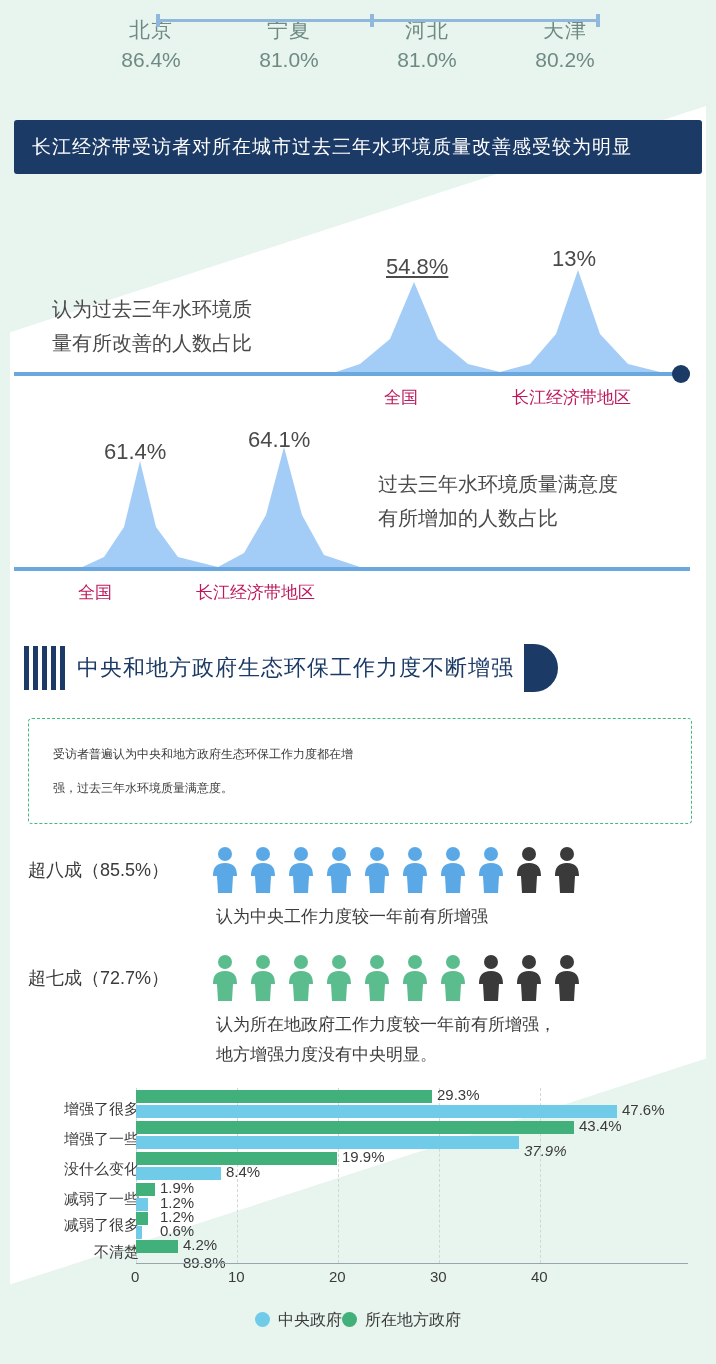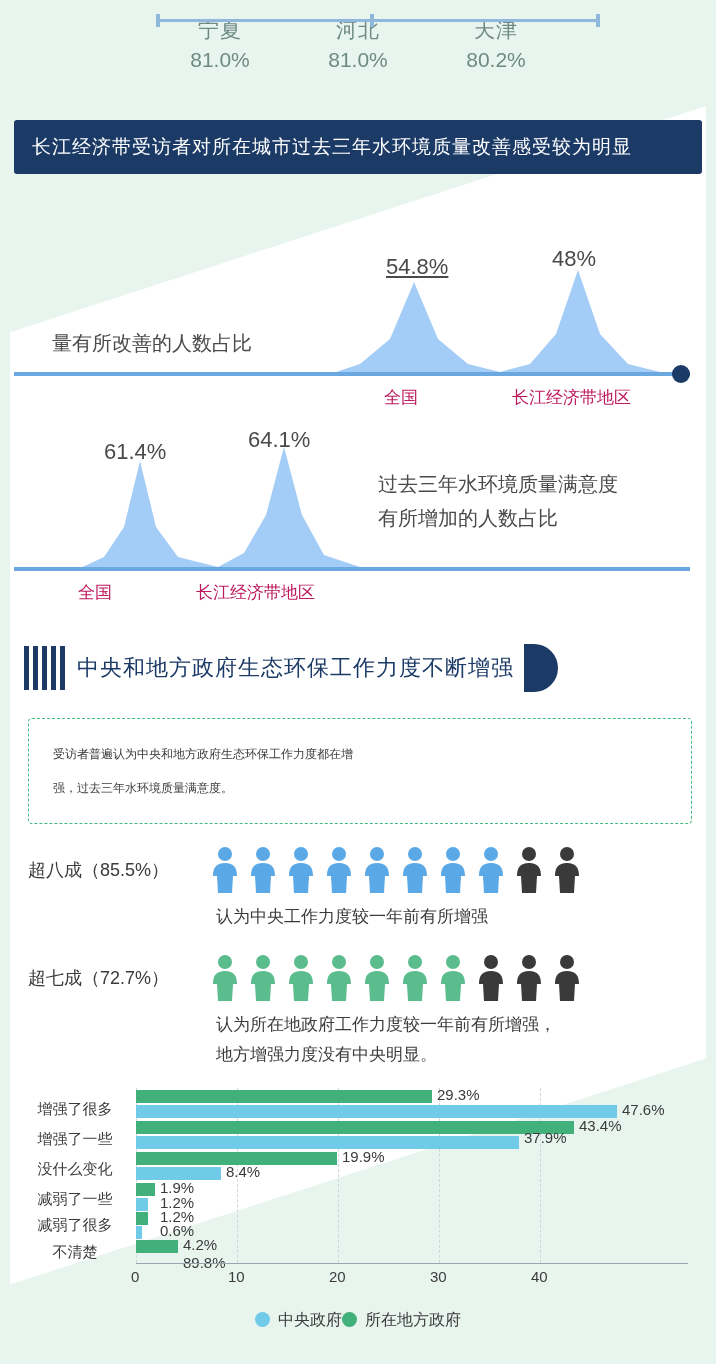--- a/index.html
+++ b/index.html
@@ -105,21 +105,21 @@
     font-size:18px;color:#3b3b3b;width:180px;text-align:left;
   }
   .people-icons{display:flex;gap:4px;}
   .people-caption{
     font-size:17px;color:#3b3b3b;margin:8px 0 0 216px;line-height:30px;
   }
 
   
   .barchart{position:relative;margin:18px 0 0 0;height:210px;}
   .bc-cat{
-    position:absolute;left:20px;font-size:15px;color:#3b3b3b;text-align:center;width:110px;
+    position:absolute;left:29px;font-size:15px;color:#3b3b3b;text-align:right;width:110px;
   }
   .bc-bar{position:absolute;height:13px;border-radius:0;}
   .bc-val{position:absolute;font-size:15px;color:#3b3b3b;}
   .bc-grid{position:absolute;top:0;width:1px;border-left:1px dashed #cfd6dc;}
   .bc-axis{position:absolute;left:136px;right:28px;height:1px;background:#9aa4ad;}
   .bc-xt{position:absolute;font-size:15px;color:#3b3b3b;}
   .legend{
     display:flex;justify-content:center;margin-top:12px;font-size:16px;color:#3b3b3b;
     align-items:center;
   }
@@ -136,20 +136,24 @@
 <div class="content">
 
   <div style="position:relative;height:106px;">
     <div class="prov-axis">
       <div class="line"></div>
       <div class="tick" style="left:0;"></div>
       <div class="tick" style="left:214px;"></div>
       <div class="tick" style="left:440px;"></div>
     </div>
     <div class="province-row">
+      <div class="prov">
+        <div class="pname">北京</div>
+        <div class="pval">86.4%</div>
+      </div>
       <div class="prov">
         <div class="pname">宁夏</div>
         <div class="pval">81.0%</div>
       </div>
       <div class="prov">
         <div class="pname">河北</div>
         <div class="pval">81.0%</div>
       </div>
       <div class="prov">
         <div class="pname">天津</div>
@@ -160,24 +164,25 @@
 
   <div class="banner">长江经济带受访者对所在城市过去三年水环境质量改善感受较为明显</div>
 
   <div class="spike-block">
     <svg class="spike-svg" width="716" height="245">
       <path d="M 14 200 L 330 200 L 360 190 L 390 165 L 414 108 L 438 165 L 468 190 L 500 198 L 530 190 L 556 160 L 578 96 L 600 160 L 628 190 L 660 198 L 690 200 L 690 200 L 14 200 Z" fill="#93c4f5" opacity="0.85"></path>
     </svg>
     <div class="axis-line" style="left:14px;top:198px;width:676px;"></div>
     <div class="end-dot" style="left:672px;top:191px;"></div>
 
+    <div class="spike-label" style="left:52px;top:118px;">认为过去三年水环境质</div>
     <div class="spike-label" style="left:52px;top:152px;">量有所改善的人数占比</div>
 
     <div class="spike-val" style="left:386px;top:80px;text-decoration:underline;">54.8%</div>
-    <div class="spike-val" style="left:552px;top:72px;">48%</div>
+    <div class="spike-val" style="left:552px;top:72px;">13%</div>
 
     <div class="spike-cat" style="left:384px;top:212px;">全国</div>
     <div class="spike-cat" style="left:512px;top:212px;">长江经济带地区</div>
   </div>
 
   <div class="spike-block second">
     <svg class="spike-svg" width="716" height="215">
       <path d="M 14 150 L 78 150 L 104 138 L 124 108 L 140 42 L 156 108 L 178 138 L 218 148 L 244 134 L 266 96 L 284 28 L 302 96 L 324 136 L 360 148 L 690 150 L 14 150 Z" fill="#93c4f5" opacity="0.85"></path>
     </svg>
     <div class="axis-line" style="left:14px;top:148px;width:676px;"></div>
@@ -320,21 +325,21 @@
     <div class="bc-cat" style="top:155px;">不清楚</div>
 
     <div class="bc-bar" style="left:136px;top:2px;width:296px;background:#41b07a;"></div>
     <div class="bc-val" style="left:437px;top:-2px;">29.3%</div>
     <div class="bc-bar" style="left:136px;top:17px;width:481px;background:#6fcbe8;"></div>
     <div class="bc-val" style="left:622px;top:13px;">47.6%</div>
 
     <div class="bc-bar" style="left:136px;top:33px;width:438px;background:#41b07a;"></div>
     <div class="bc-val" style="left:579px;top:29px;">43.4%</div>
     <div class="bc-bar" style="left:136px;top:48px;width:383px;background:#6fcbe8;"></div>
-    <div class="bc-val" style="left:524px;top:41px;">37.9%</div>
+    <div class="bc-val" style="left:524px;top:54px;font-style:italic;">37.9%</div>
 
     <div class="bc-bar" style="left:136px;top:64px;width:201px;background:#41b07a;"></div>
     <div class="bc-val" style="left:342px;top:60px;">19.9%</div>
     <div class="bc-bar" style="left:136px;top:79px;width:85px;background:#6fcbe8;"></div>
     <div class="bc-val" style="left:226px;top:75px;">8.4%</div>
 
     <div class="bc-bar" style="left:136px;top:95px;width:19px;background:#41b07a;"></div>
     <div class="bc-val" style="left:160px;top:91px;">1.9%</div>
     <div class="bc-bar" style="left:136px;top:110px;width:12px;background:#6fcbe8;"></div>
     <div class="bc-val" style="left:160px;top:106px;">1.2%</div>

